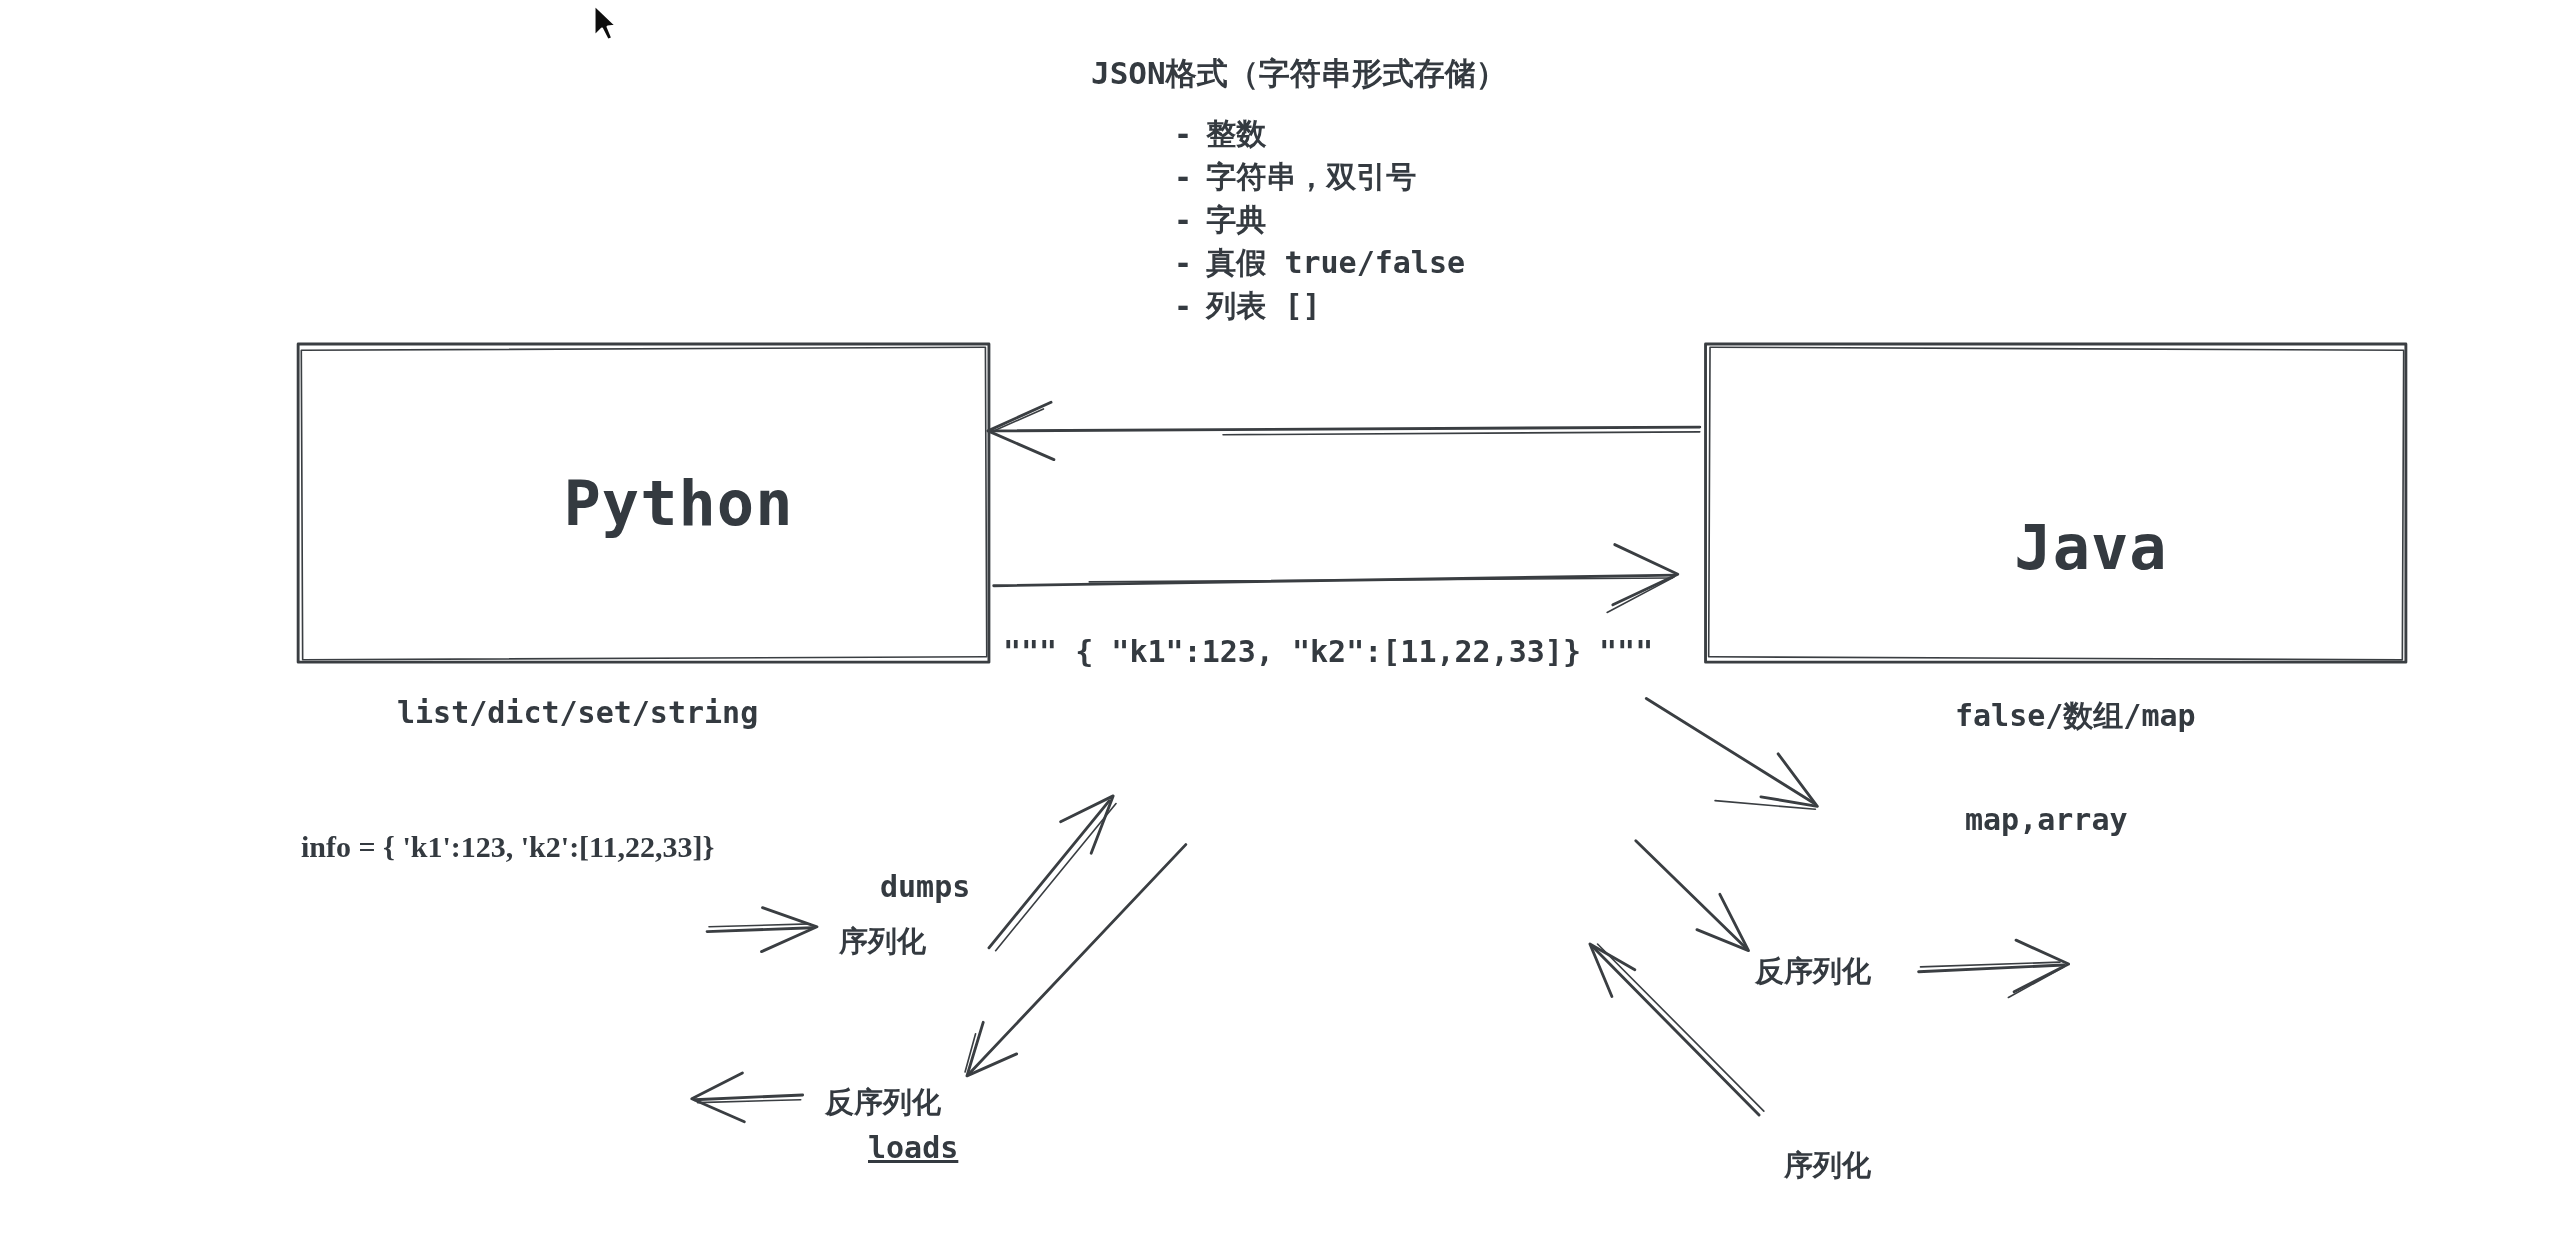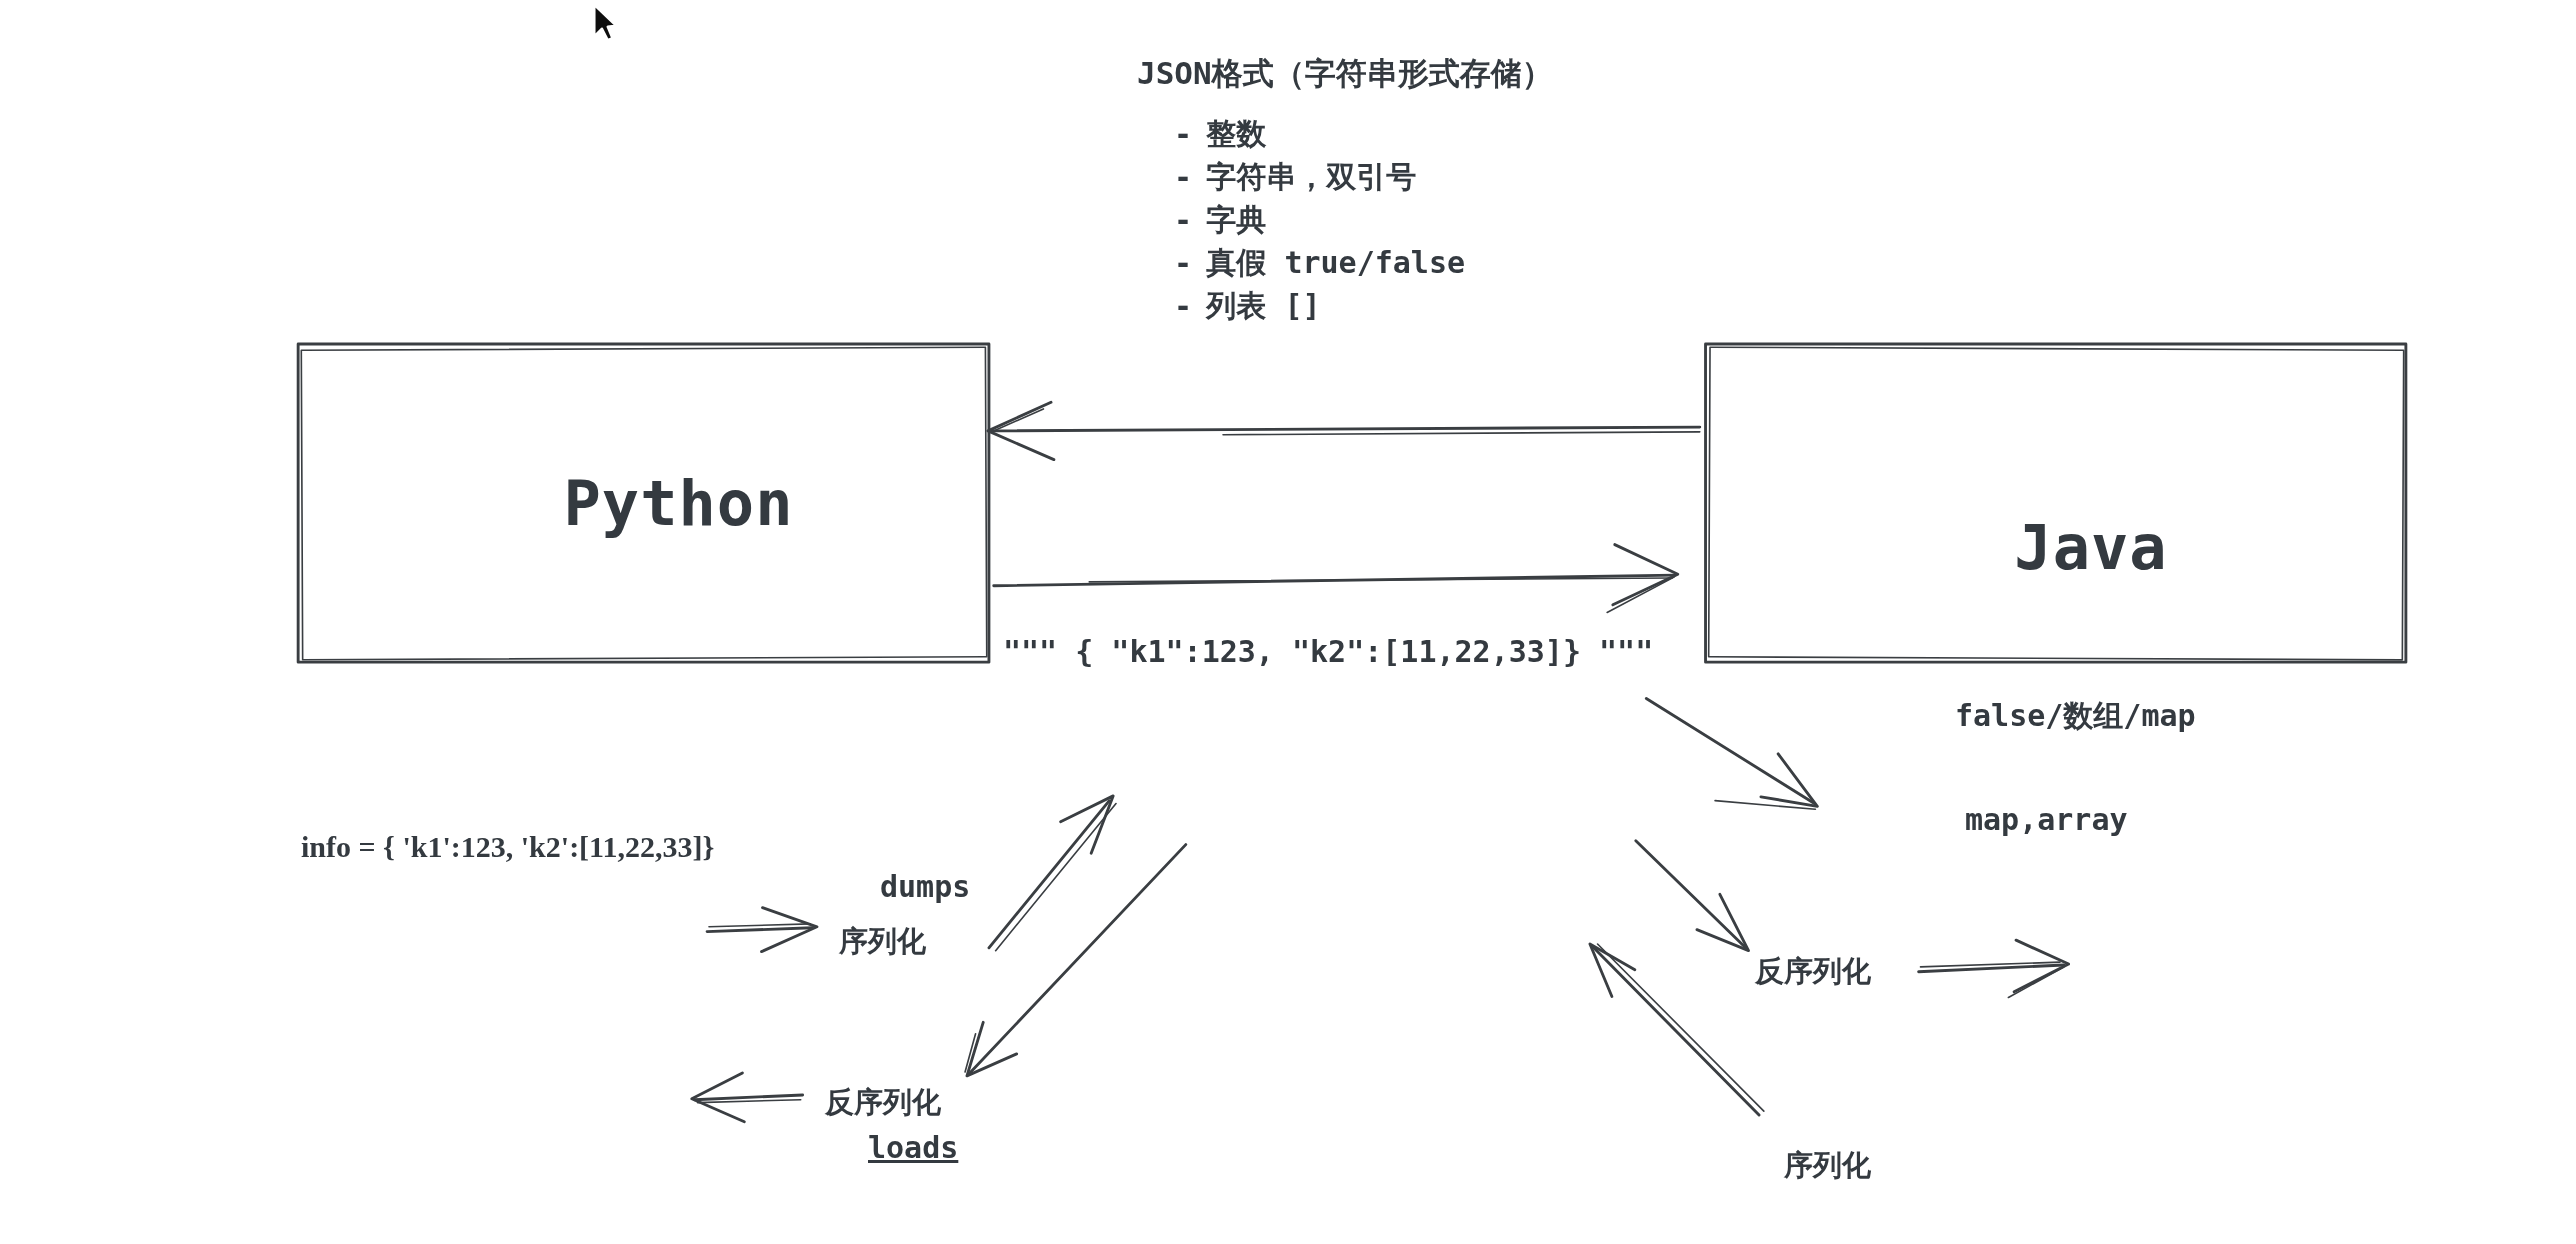--- a/index.html
+++ b/index.html
@@ -104,21 +104,21 @@
       <line x1="1841" y1="1167" x2="1667" y2="991"></line>
       <line class="thin" x1="1846" y1="1163" x2="1672" y2="988"></line>
       <polyline points="1711,1015 1664,988 1687,1043"></polyline>
     </g>
 
     <g>
       <polygon points="622,5 622,38 630,30 636,42 641,40 636,28 645,27" fill="#0e0e0e" stroke="#ffffff" stroke-width="2.5" stroke-linejoin="round"></polygon>
     </g>
   </svg>
 
-  <div class="txt title" style="left:1137px; top:54px;">JSON格式（字符串形式存储）</div>
+  <div class="txt title" style="left:1091px; top:54px;">JSON格式（字符串形式存储）</div>
 
   <div class="notelist">
     <div class="noterow">
       <span class="dash">-</span>
       <span>整数</span>
     </div>
     <div class="noterow">
       <span class="dash">-</span>
       <span>字符串，双引号</span>
     </div>
@@ -133,20 +133,21 @@
     <div class="noterow">
       <span class="dash">-</span>
       <span>列表 []</span>
     </div>
   </div>
 
   <div class="boxlabel" style="left:298px; top:344px; width:691px; height:318px; padding-bottom:27px;">Python</div>
 
   <div class="boxlabel" style="left:1706px; top:344px; width:700px; height:318px; padding-bottom:17px;margin-top:44px;">Java</div>
 
+  <div class="txt code" style="left:397px; top:694px;">list/dict/set/string</div>
   <div class="txt code" style="left:1955px; top:697px;">false/数组/map</div>
 
   <div class="txt code" style="left:1003px; top:633px;">""" { "k1":123, "k2":[11,22,33]} """</div>
 
   <div class="txt code" style="left:301px; top:828px;font-family:Liberation Serif, serif;">info = { 'k1':123, 'k2':[11,22,33]}</div>
 
   <div class="txt code" style="left:844px; top:868px;margin-left:36px;">dumps</div>
   <div class="txt cjk" style="left:839px; top:923px;">序列化</div>
 
   <div class="txt cjk" style="left:825px; top:1084px;">反序列化</div>

